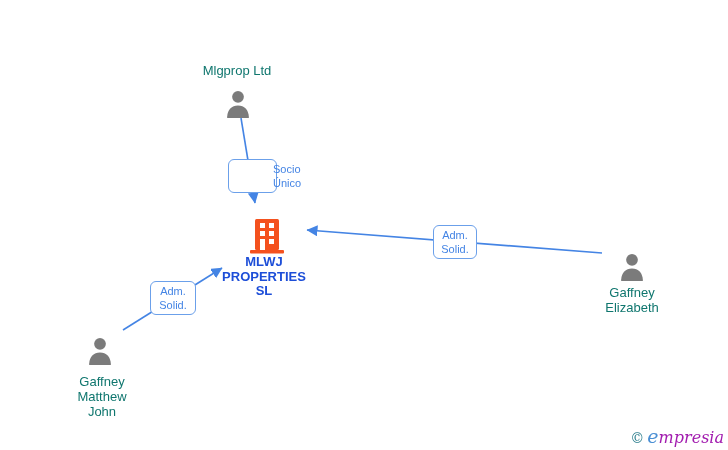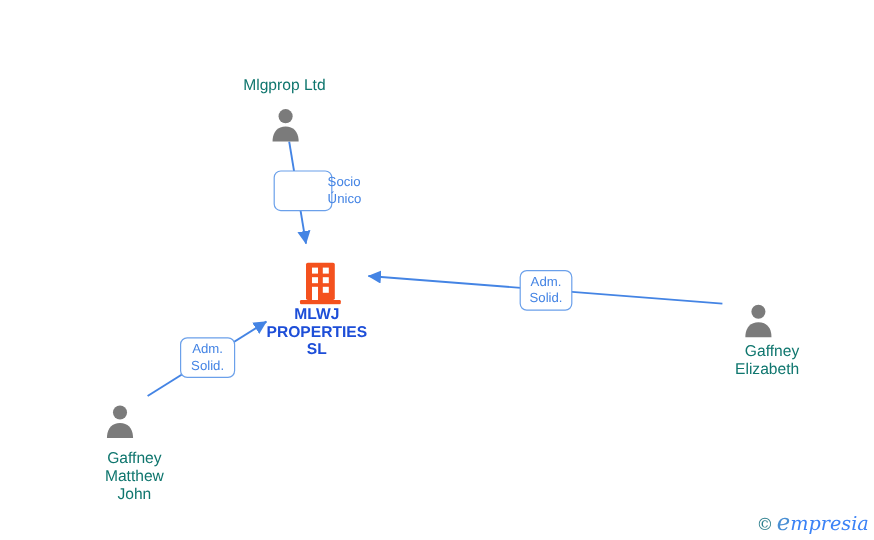--- a/index.html
+++ b/index.html
@@ -45,21 +45,21 @@
     right:4px;bottom:3px;
     z-index:2;
     font-family:"DejaVu Serif", serif;
     font-style:italic;
     font-size:16px;
     cursor:pointer;
     white-space:nowrap;
   }
   .watermark .copy{color:#2d7f8e;font-style:normal;font-size:14px;margin-right:3px;}
   .watermark .brand-first{color:#4a8fd4;font-size:19px;}
-  .watermark .brand-rest{color:#3b82f6;}
+  .watermark .brand-rest{color:#a21caf;}
 </style>
 </head>
 <body>
 
 <div class="canvas">
 
   <svg class="edges" width="728" height="450" viewBox="0 0 728 450">
     <defs>
       <marker id="arrow" markerUnits="userSpaceOnUse" markerWidth="12" markerHeight="12" refX="10.5" refY="5.5" orient="auto">
         <path d="M0,0 L11,5.5 L0,11 Z" fill="#4484e4"></path>
@@ -92,31 +92,31 @@
     </svg>
   </div>
   <div class="node-label company" style="left:216px;top:255px;width:96px;">MLWJ PROPERTIES SL</div>
 
   <div class="icon" style="left:615px;top:251px;width:34px;height:32px;">
     <svg width="34" height="32" viewBox="0 0 24 24">
       <circle cx="12" cy="6.6" r="4.4" fill="#7b7b7b"></circle>
       <path d="M12 13.1 C7.2 13.1 4.2 16.4 3.9 21.2 L3.85 22.5 H20.15 L20.1 21.2 C19.8 16.4 16.8 13.1 12 13.1 Z" fill="#7b7b7b"></path>
     </svg>
   </div>
-  <div class="node-label" style="left:598px;top:285px;width:68px;text-align:right;">Gaffney Elizabeth</div>
+  <div class="node-label" style="left:598px;top:285px;width:68px;">Gaffney Elizabeth</div>
 
   <div class="icon" style="left:83px;top:335px;width:34px;height:32px;">
     <svg width="34" height="32" viewBox="0 0 24 24">
       <circle cx="12" cy="6.6" r="4.4" fill="#7b7b7b"></circle>
       <path d="M12 13.1 C7.2 13.1 4.2 16.4 3.9 21.2 L3.85 22.5 H20.15 L20.1 21.2 C19.8 16.4 16.8 13.1 12 13.1 Z" fill="#7b7b7b"></path>
     </svg>
   </div>
-  <div class="node-label" style="left:80px;top:374px;width:64px;">Gaffney Matthew John</div>
+  <div class="node-label" style="left:70px;top:374px;width:64px;">Gaffney Matthew John</div>
 
-  <div class="edge-label" style="left:228px;top:142px;width:45px;padding-left:44px;">Socio Único</div>
+  <div class="edge-label" style="left:228px;top:159px;width:45px;padding-left:44px;">Socio Único</div>
   <div class="edge-label" style="left:433px;top:225px;width:44px;">Adm. Solid.</div>
   <div class="edge-label" style="left:150px;top:281px;width:46px;">Adm. Solid.</div>
 
   <div class="watermark">
     <span class="copy">©</span><span class="brand-first">e</span><span class="brand-rest">mpresia</span>
   </div>
 
 </div>
 
 </body></html>

